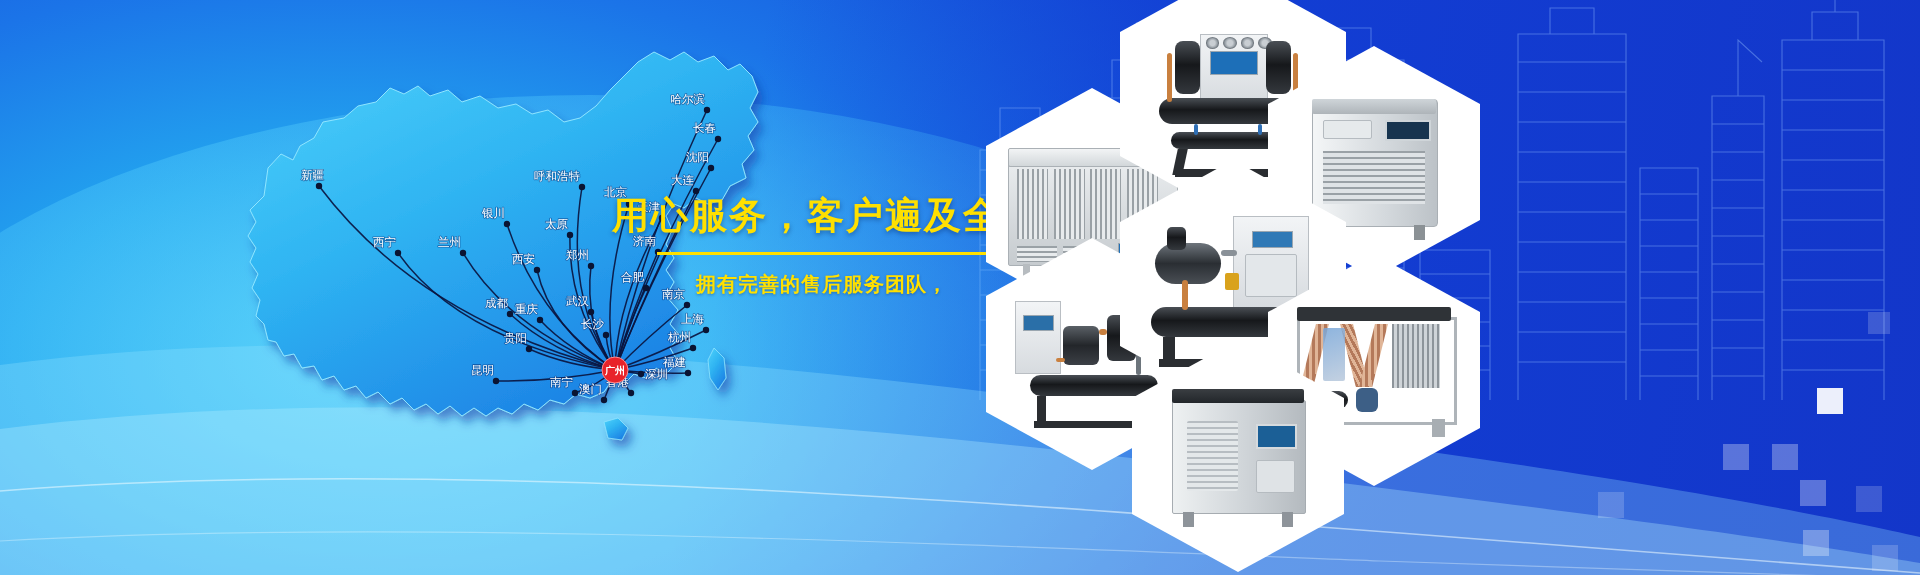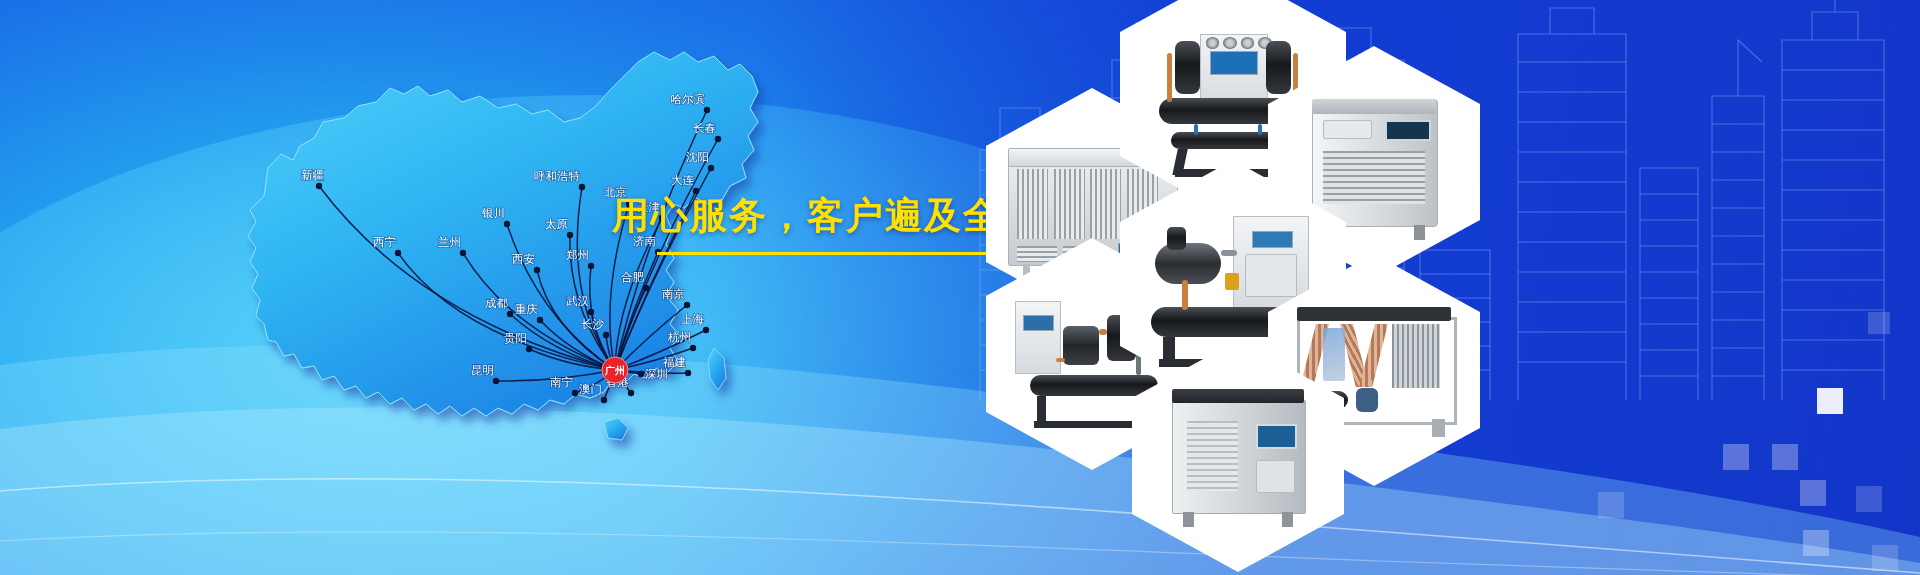--- a/index.html
+++ b/index.html
@@ -247,20 +247,21 @@
         <circle cx="497" cy="352" r="13" fill="#e8232a"></circle>
         <circle cx="497" cy="352" r="13" fill="none" stroke="#ff8a8e" stroke-width="1"></circle>
         <text class="hub-label" x="497" y="356" text-anchor="middle">广州</text>
       </g>
     </svg>
   </div>
 
   <div id="copy">
     <div id="headline">用心服务，客户遍及全国</div>
     <div id="divider"></div>
+    <div class="sub-line">拥有完善的售后服务团队，</div>
   </div>
 
   <div id="hexes">
 
     <div class="hex" style="left:26px;top:88px;width:212px;height:232px;">
       <div class="art">
         <div class="m-body" style="left:4%;top:26%;width:92%;height:58%;background:linear-gradient(to bottom,#e9ecee,#c6cbcf);border:1px solid #aab0b5;"></div>
         <div class="m-body" style="left:4%;top:18%;width:92%;height:10%;background:linear-gradient(to bottom,#f2f4f5,#d2d7da);border:1px solid #aab0b5;"></div>
         <div class="m-louver" style="left:9%;top:30%;width:17%;height:40%;"></div>
         <div class="m-louver" style="left:29%;top:30%;width:17%;height:40%;"></div>

